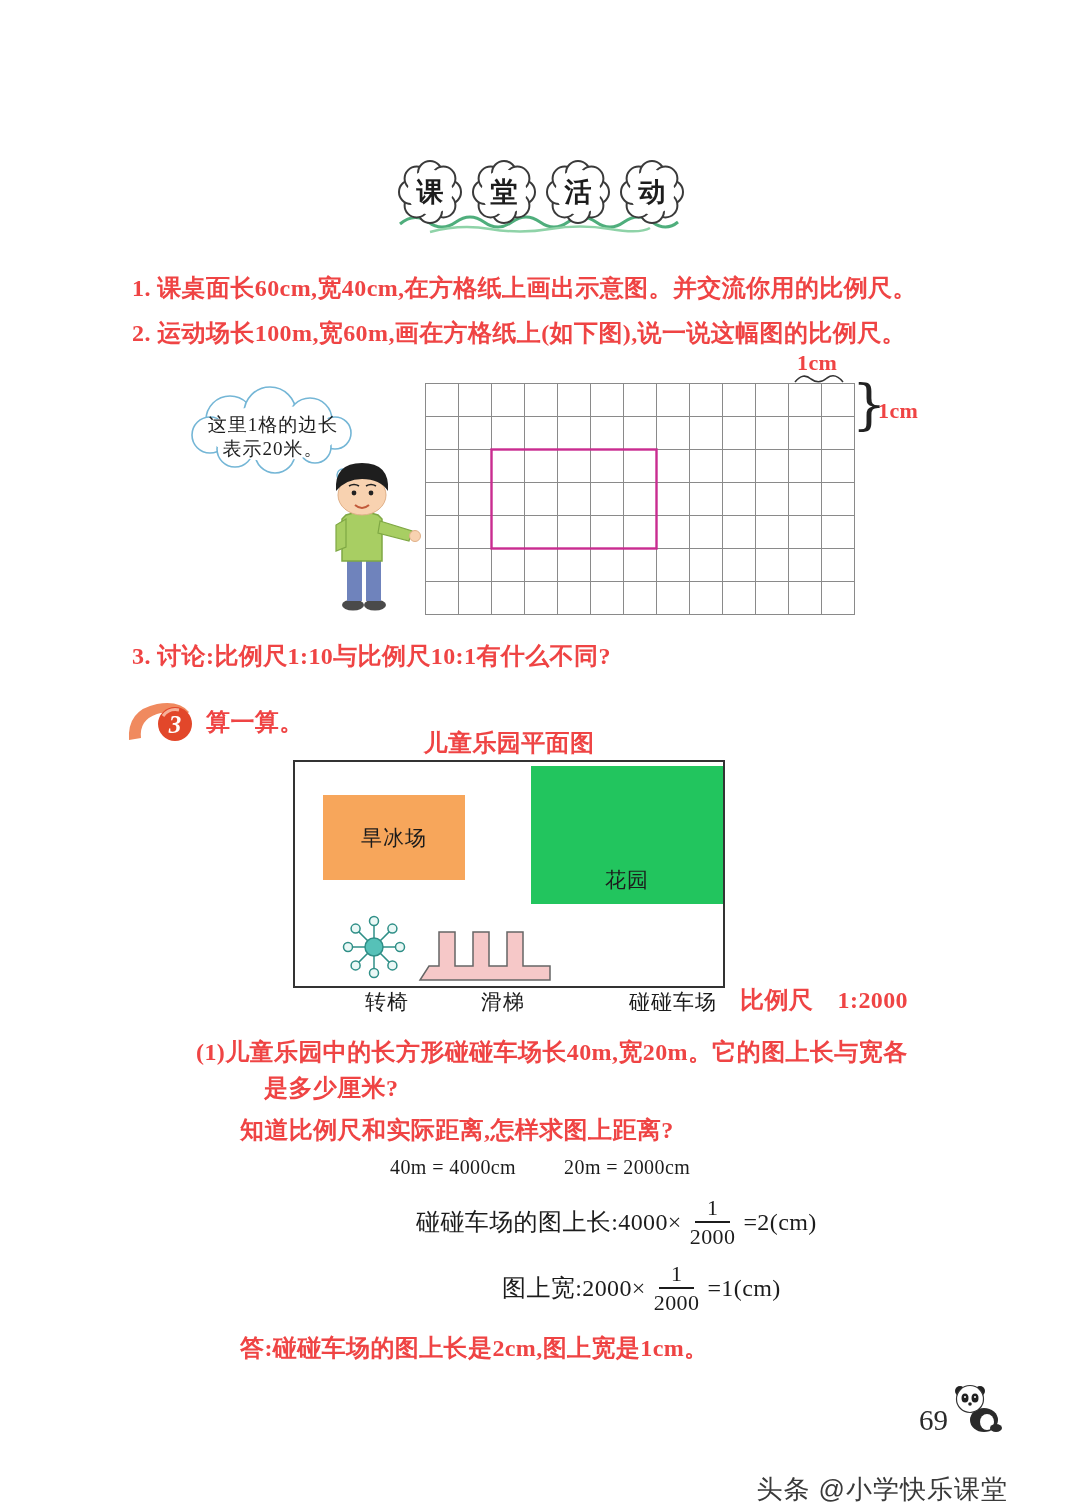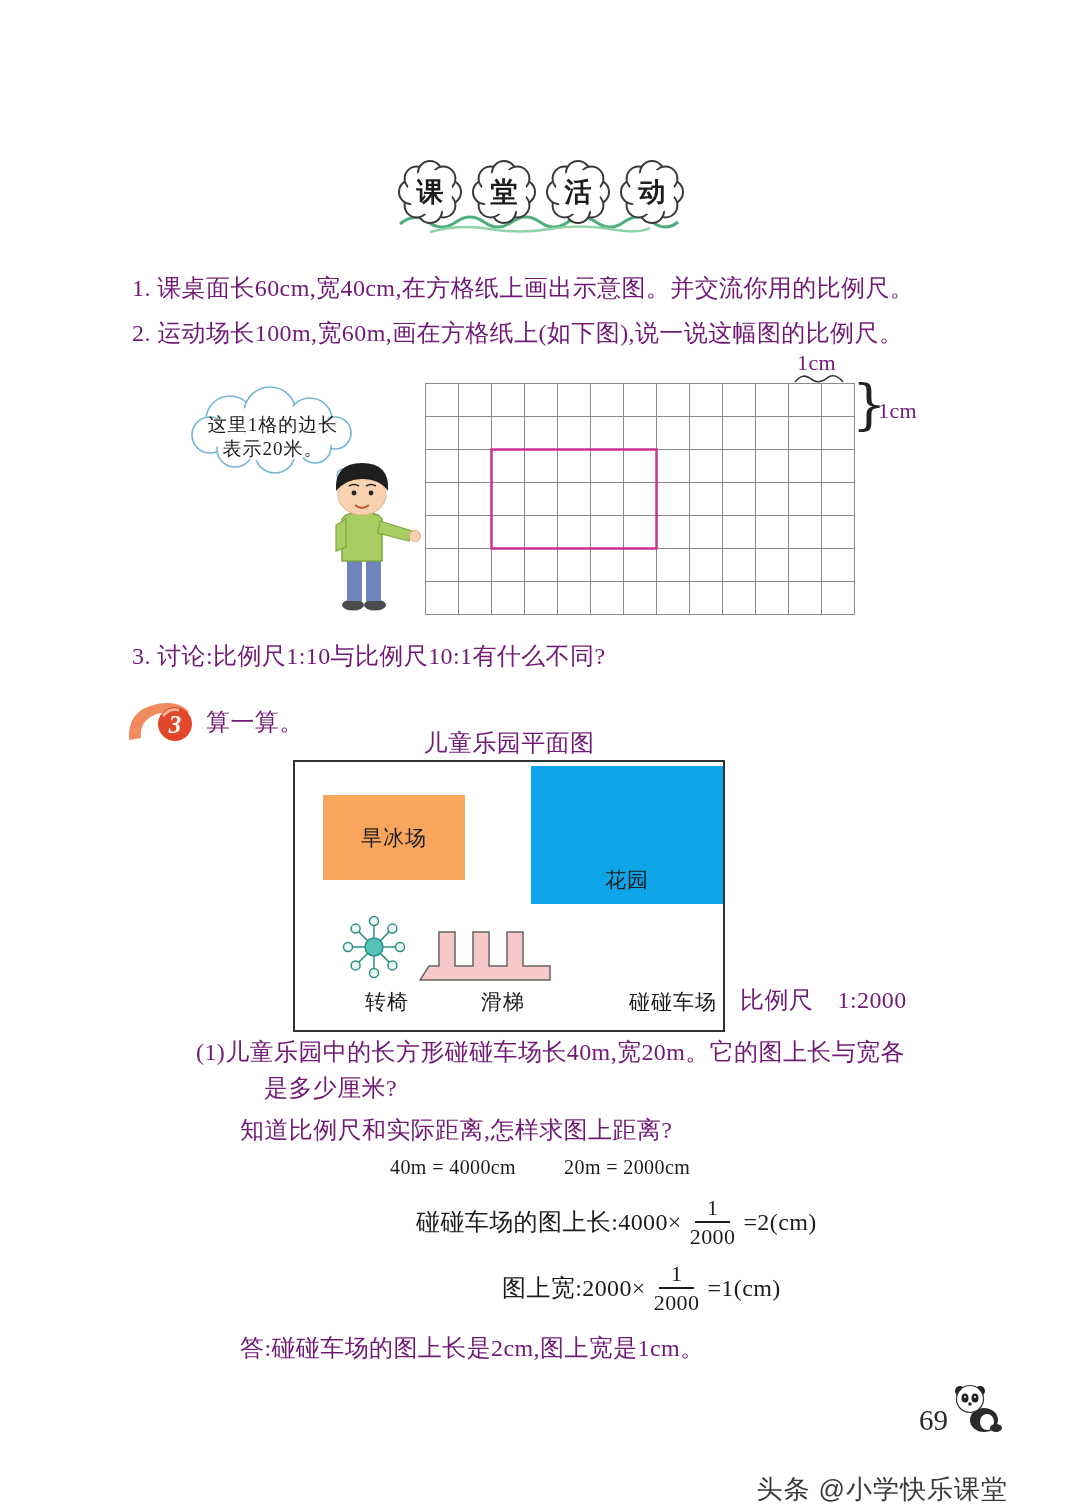--- a/index.html
+++ b/index.html
@@ -1,34 +1,34 @@
 <!DOCTYPE html>
 <html><head>
 <meta charset="utf-8">
 <style>
   * { margin:0; padding:0; box-sizing:border-box; }
   html,body { background:#ffffff; }
   body { font-family:"Liberation Serif","DejaVu Serif",serif; }
   .page { position:relative; width:1080px; height:1504px; background:#fff; overflow:hidden; color:#1c1c1c; }
-  .t { position:absolute; font-size:24px; color:#701a75; white-space:nowrap; letter-spacing:0.4px; }
+  .t { position:absolute; font-size:24px; color:#ef4444; white-space:nowrap; letter-spacing:0.4px;font-weight:bold; }
   svg { position:absolute; overflow:visible; }
   svg text { font-family:"Liberation Serif","DejaVu Serif",serif; }
 
   
   #cloudBumps circle { fill:#fff; stroke:#3a3a3a; stroke-width:2; }
   #cloudBumps circle.cover { stroke:none; }
   .cloud-char { font-size:27px; font-weight:bold; fill:#1d1d1d; text-anchor:middle; }
 
   .bubble-line { font-size:19px; fill:#1d1d1d; text-anchor:middle; letter-spacing:1px; }
 
   
-  .pg-box { position:absolute; left:293px; top:760px; width:432px; height:272px; border:2px solid #333; background:#fff; }
+  .pg-box { position:absolute; left:293px; top:760px; width:432px; height:228px; border:2px solid #333; background:#fff; }
   .pg-rect { position:absolute; display:flex; align-items:center; justify-content:center; font-size:21px; letter-spacing:1px; }
   .pg-skating { left:28px; top:33px; width:142px; height:85px; background:#F7A65B; }
-  .pg-garden  { left:236px; top:4px; width:192px; height:138px; background:#0ea5e9; align-items:flex-end; padding-bottom:10px; }
+  .pg-garden  { left:236px; top:4px; width:192px; height:138px; background:#22c55e; align-items:flex-end; padding-bottom:10px; }
   .pg-label { position:absolute; top:226px; font-size:21px; letter-spacing:1px; text-align:right; }
 
   
   .calc { position:absolute; display:flex; align-items:center; font-size:24px; letter-spacing:0.4px; white-space:nowrap; }
   .frac { display:inline-flex; flex-direction:column; align-items:center; margin:0 8px; font-size:22px; line-height:1.15; }
   .frac .fn { padding:0 12px 1px; border-bottom:2px solid #1c1c1c; }
   .frac .fd { padding-top:1px; }
   .conv-row { position:absolute; display:flex; gap:48px; font-size:20px; letter-spacing:0.4px; }
 
   .brace { position:absolute; font-size:54px; color:#222; line-height:1; font-family:"DejaVu Serif",serif; }

